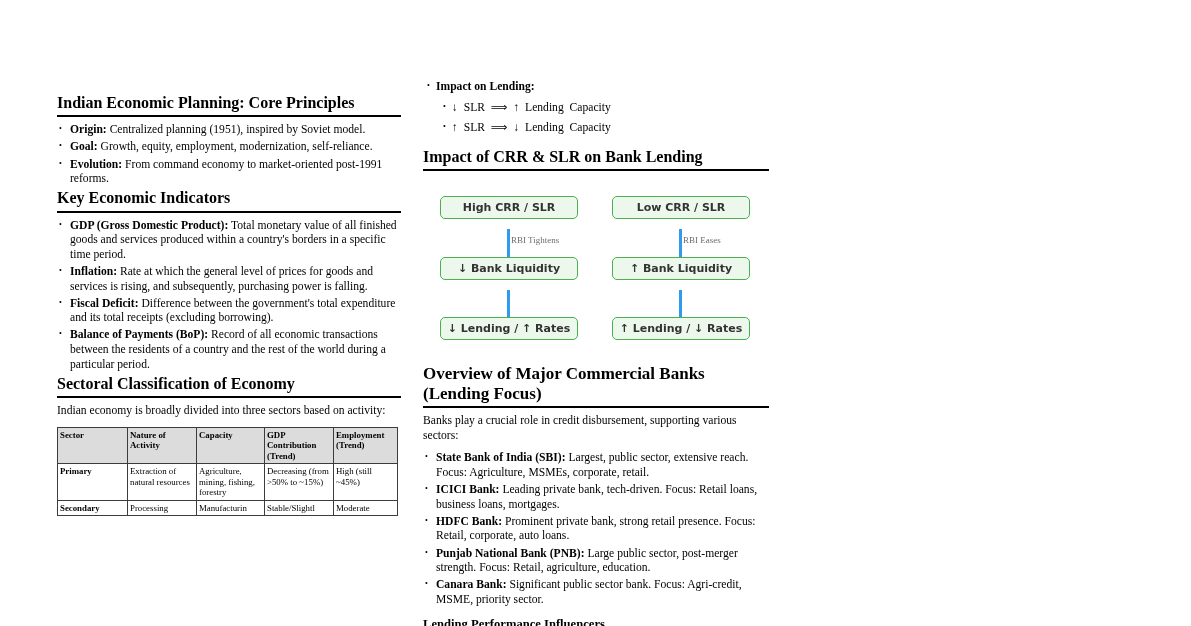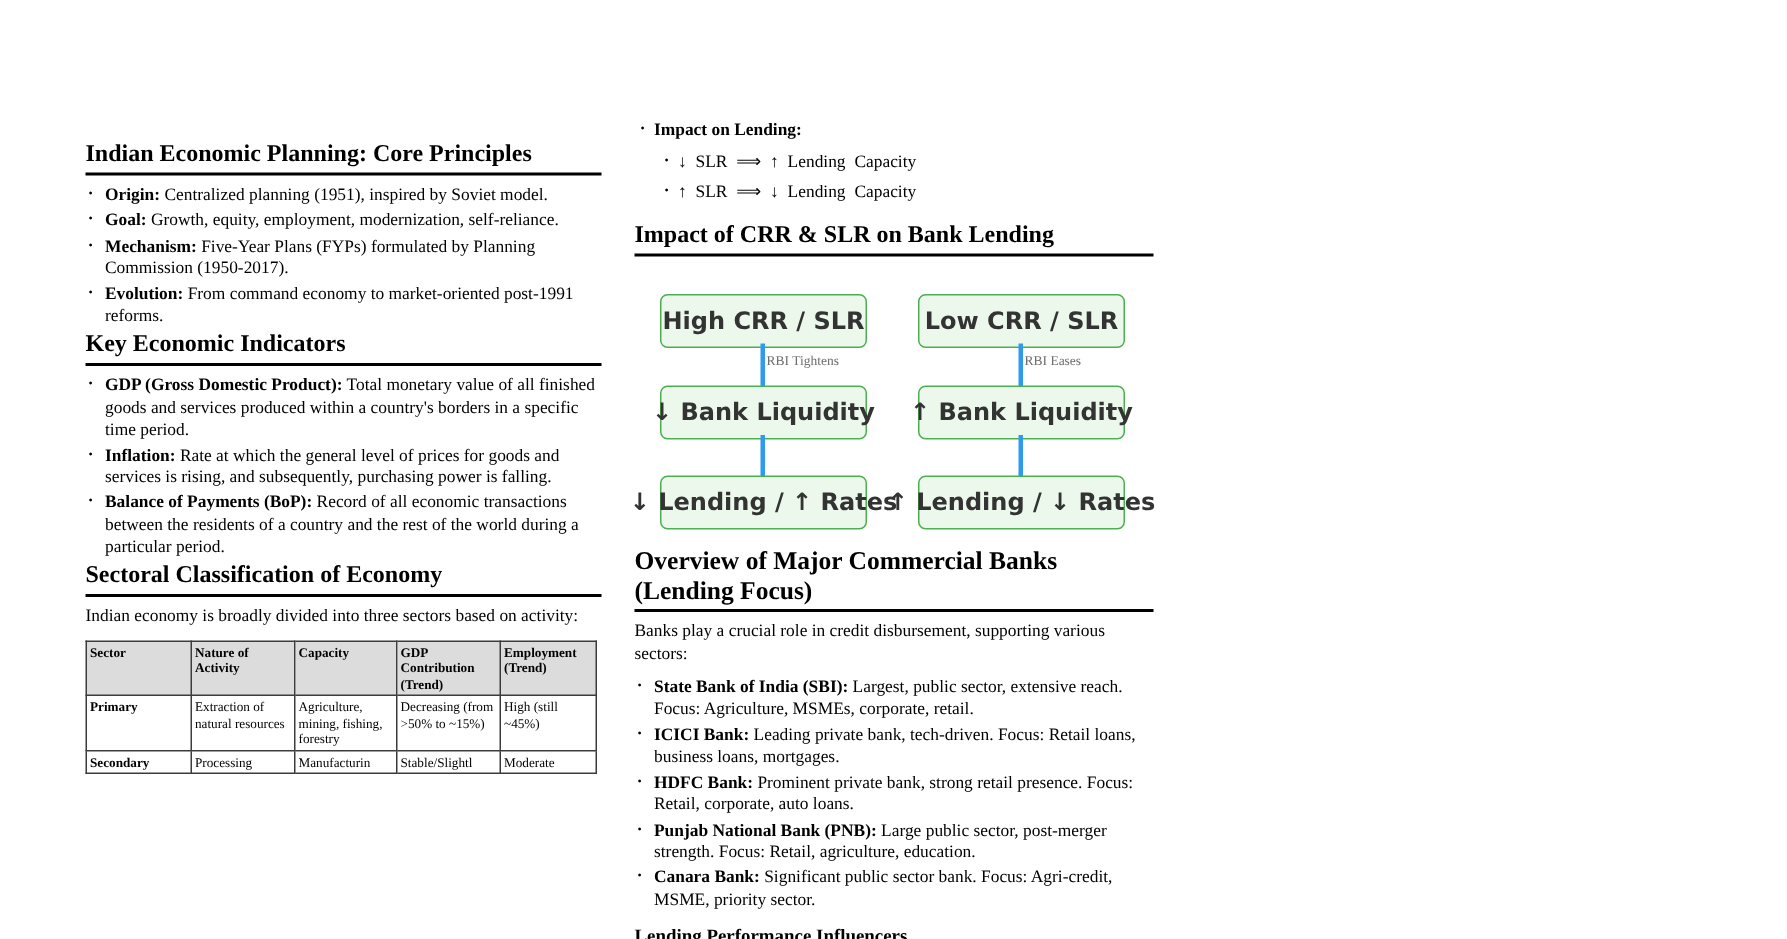--- a/index.html
+++ b/index.html
@@ -36,23 +36,23 @@
 
   
   .top-bullet{position:relative;padding-left:13px;}
   .top-bullet::before{content:"•";position:absolute;left:4px;top:1px;font-size:8px;}
   .sub-bullet{position:relative;padding-left:29px;margin-top:6px;word-spacing:3px;}
   .sub-bullet::before{content:"•";position:absolute;left:20px;top:1px;font-size:8px;}
 
   
   .flow{position:relative;height:156px;margin:25px 0 12px 0;}
   .fnode{
-    position:absolute;width:138px;height:36px;box-sizing:border-box;
+    position:absolute;width:138px;height:23px;box-sizing:border-box;
     border:1.5px solid #4caf50;border-radius:5px;background:#edf8ed;
-    color:#333;font-family:"DejaVu Sans", sans-serif;font-weight:bold;font-size:16px;
+    color:#333;font-family:"DejaVu Sans", sans-serif;font-weight:bold;font-size:11px;
     display:flex;align-items:center;justify-content:center;white-space:nowrap;
   }
   .fL{left:17px;}  .fR{left:189px;}
   .r1{top:0;} .r2{top:61px;} .r3{top:121px;}
   .fline{position:absolute;width:3px;background:#2e9bf0;}
   .lineL{left:84px;} .lineR{left:256px;}
   .seg1{top:33px;height:29px;} .seg2{top:94px;height:28px;}
   .elabel{
     position:absolute;top:39px;font-size:9px;color:#6e6e6e;
     font-family:"Liberation Serif", serif;white-space:nowrap;
@@ -65,28 +65,28 @@
 </style>
 </head>
 <body>
 
 <div class="col col-left">
 
   <h2 class="sec">Indian Economic Planning: Core Principles</h2>
   <ul class="blist">
     <li><span class="term">Origin:</span> <span>Centralized planning (1951), inspired by Soviet model.</span></li>
     <li><span class="term">Goal:</span> <span>Growth, equity, employment, modernization, self-reliance.</span></li>
-    <li><span class="term">Mechanism:</span> <span>Five-Year Plans (FYPs) formulated by Planning Commission (1950-2017).</span></li>
     <li><span class="term">Evolution:</span> <span>From command economy to market-oriented post-1991 reforms.</span></li>
   </ul>
 
   <h2 class="sec mt">Key Economic Indicators</h2>
   <ul class="blist">
     <li><span class="term">GDP (Gross Domestic Product):</span> <span>Total monetary value of all finished goods and services produced within a country's borders in a specific time period.</span></li>
     <li><span class="term">Inflation:</span> <span>Rate at which the general level of prices for goods and services is rising, and subsequently, purchasing power is falling.</span></li>
+    <li><span class="term">Fiscal Deficit:</span> <span>Difference between the government's total expenditure and its total receipts (excluding borrowing).</span></li>
     <li><span class="term">Balance of Payments (BoP):</span> <span>Record of all economic transactions between the residents of a country and the rest of the world during a particular period.</span></li>
   </ul>
 
   <h2 class="sec mt">Sectoral Classification of Economy</h2>
   <p class="intro">Indian economy is broadly divided into three sectors based on activity:</p>
 
   <table class="sector">
     <colgroup>
         <col style="width:70px">
         <col style="width:69px">

